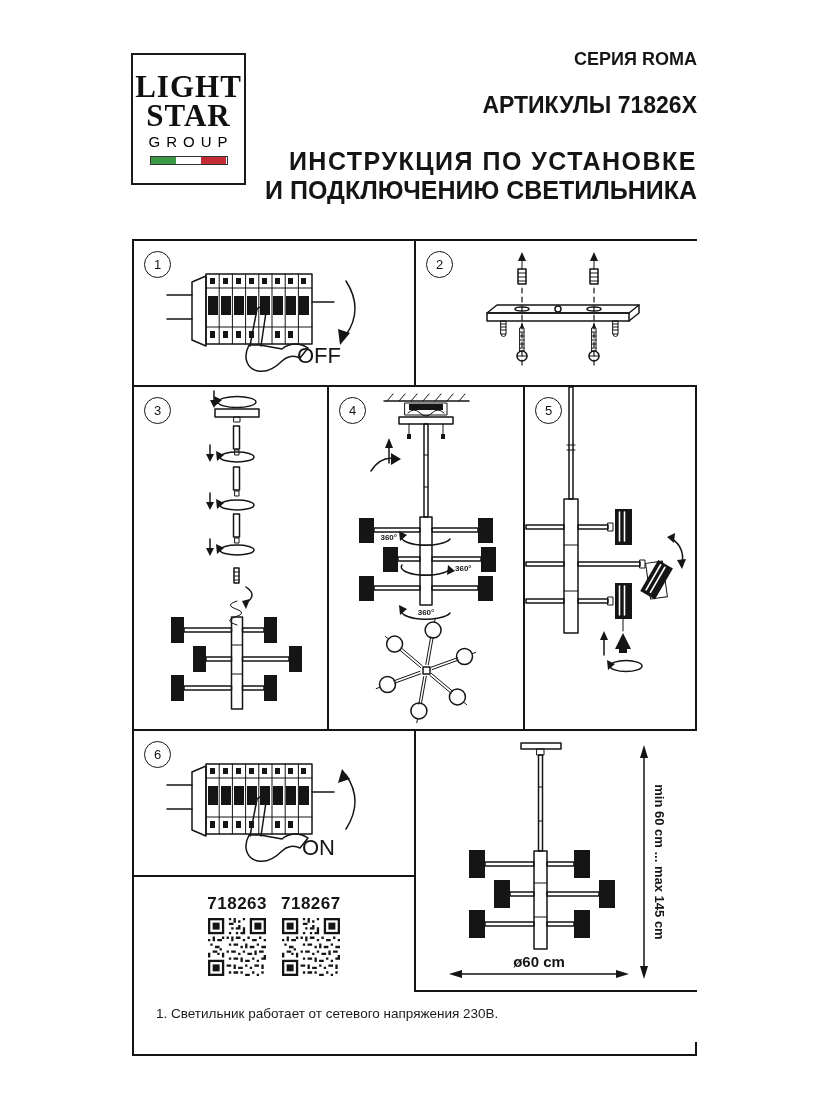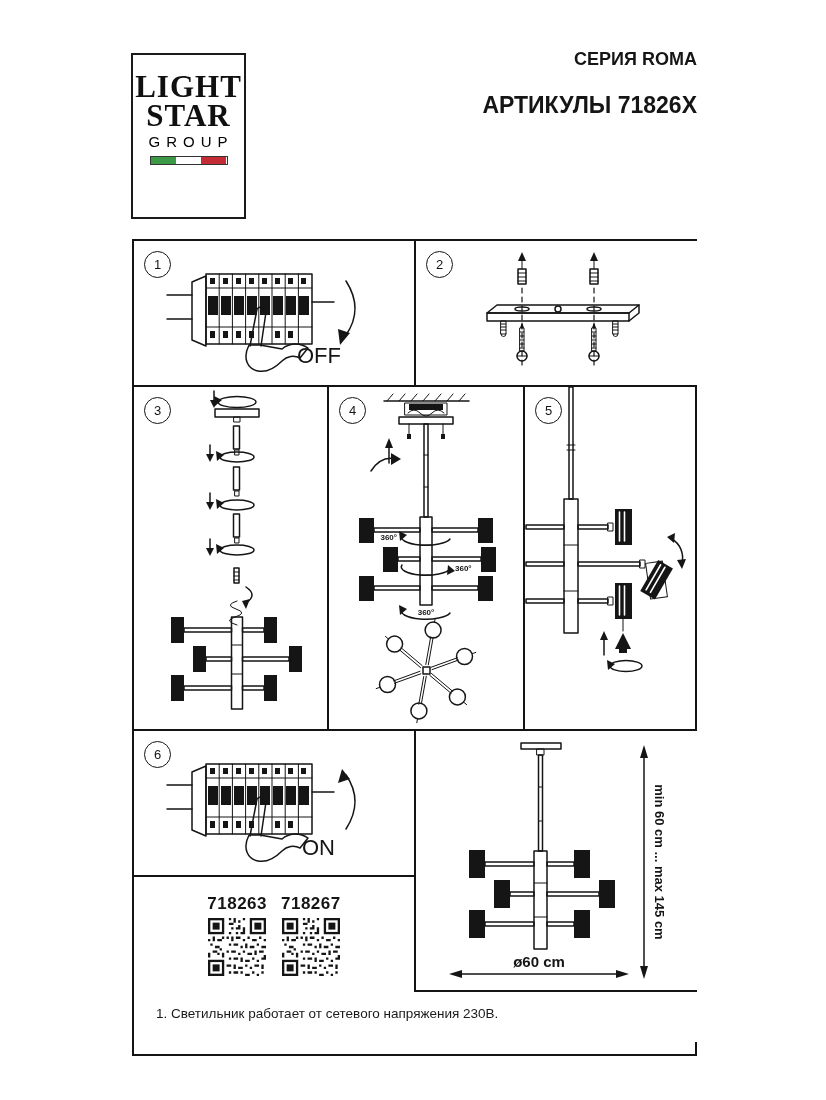--- a/index.html
+++ b/index.html
@@ -1,19 +1,19 @@
 <!DOCTYPE html>
 <html><head>
 <meta charset="utf-8">
 <style>
   html,body{margin:0;padding:0;background:#ffffff;}
   .page{position:relative;width:826px;height:1100px;background:#fff;overflow:hidden;
         font-family:"Liberation Sans",sans-serif;color:#151515;}
   
-  .logo-box{position:absolute;left:131px;top:53px;width:115px;height:166px;
+  .logo-box{position:absolute;left:131px;top:53px;width:115px;height:132px;
             border:2px solid #1a1a1a;text-align:center;box-sizing:border-box;padding-top:17px;}
   .logo-word{font-family:"Liberation Serif",serif;font-weight:700;font-size:31px;
              line-height:29px;letter-spacing:1px;color:#101010;}
   .logo-group{font-size:15px;letter-spacing:6px;margin-left:5px;color:#000000;margin-top:3px;}
   .logo-flag{display:flex;width:78px;height:9px;margin:6px auto 0;border:1px solid #333;box-sizing:border-box;}
   .logo-flag span{flex:1;}
   .hdr-right{position:absolute;right:129px;top:46px;text-align:right;}
   .hdr-series{font-size:18px;font-weight:700;line-height:27px;}
   .hdr-articles{font-size:23px;font-weight:700;line-height:27px;margin-top:19px;}
   .hdr-instr{margin-top:28px;font-size:25px;font-weight:700;line-height:29px;}
@@ -97,20 +97,24 @@
     <div class="logo-flag">
       <span style="background:#3c9a47"></span>
         <span style="background:#ffffff"></span>
         <span style="background:#c52b35"></span>
     </div>
   </div>
 
   <div class="hdr-right">
     <div class="hdr-series">СЕРИЯ ROMA</div>
     <div class="hdr-articles">АРТИКУЛЫ 71826X</div>
+    <div class="hdr-instr">
+      <div class="l1">ИНСТРУКЦИЯ ПО УСТАНОВКЕ</div>
+      <div class="l2">И ПОДКЛЮЧЕНИЮ СВЕТИЛЬНИКА</div>
+    </div>
   </div>
 
   <div class="grid">
 
     <div class="panel bR bB" style="left:0;top:0;width:282px;height:146px;">
       <div class="badge">1</div>
       <svg class="diag" viewBox="0 0 280 144">
         <g>
           <use href="#sym-breaker" x="30" y="8" width="175" height="135"></use>
         </g>

